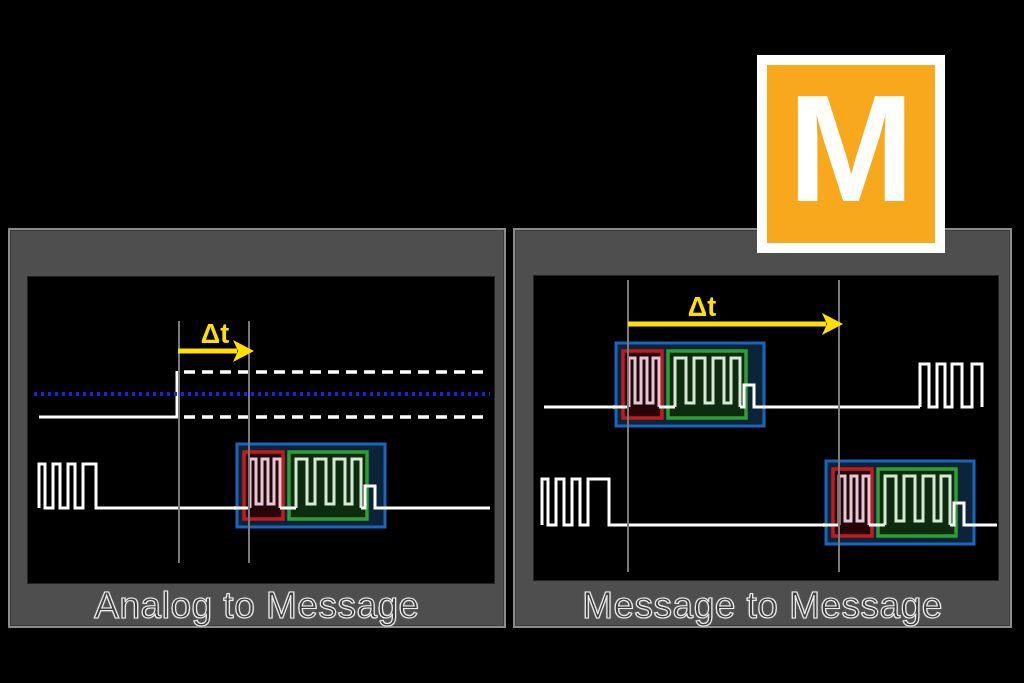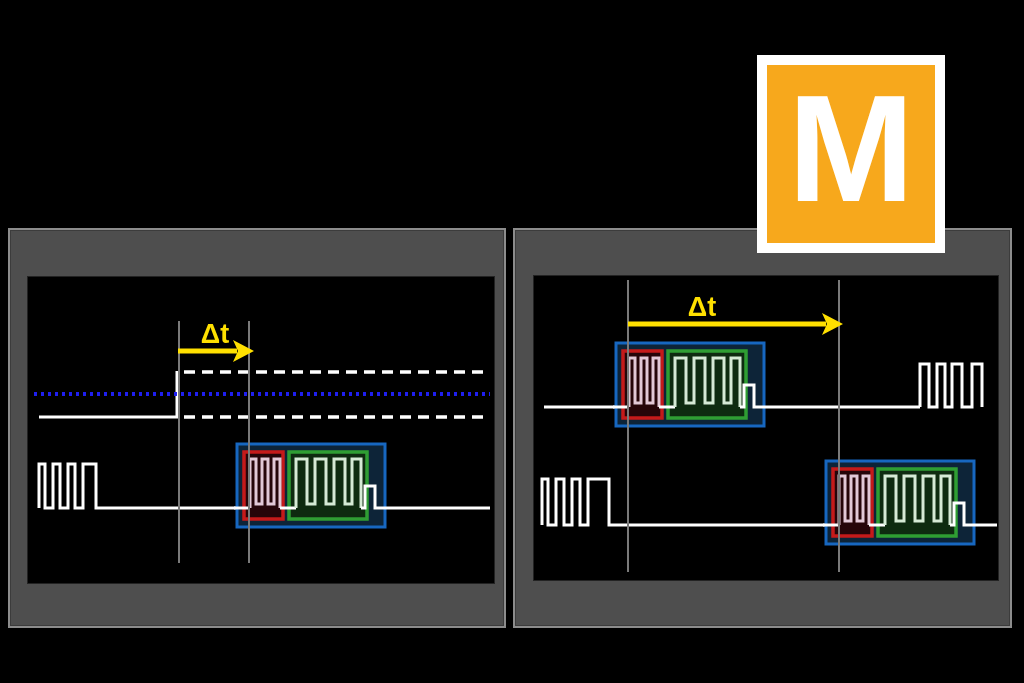--- a/index.html
+++ b/index.html
@@ -84,20 +84,21 @@
         <line class="cursor" x1="151" y1="44" x2="151" y2="286"></line>
         <line class="cursor" x1="221" y1="44" x2="221" y2="286"></line>
 
         <g>
           <line class="arrow-line" x1="150" y1="74" x2="209" y2="74"></line>
           <path class="arrow-head" d="M226,74 L205,63 L210,74 L205,85 Z"></path>
         </g>
         <text class="delta-text" x="187" y="66">Δt</text>
       </svg>
     </div>
+    <div class="panel-label">Analog to Message</div>
   </div>
 
   <div class="panel panel-right">
     <div class="plot">
       <svg viewBox="0 0 464 304">
 
         <line class="trace" x1="10" y1="131" x2="84" y2="131"></line>
         <g>
           <use href="#msg-glyph" x="82" y="67"></use>
         </g>
@@ -113,20 +114,21 @@
         <line class="cursor" x1="94" y1="4" x2="94" y2="296"></line>
         <line class="cursor" x1="305" y1="4" x2="305" y2="296"></line>
 
         <g>
           <line class="arrow-line" x1="94" y1="48" x2="292" y2="48"></line>
           <path class="arrow-head" d="M309,48 L288,37 L293,48 L288,59 Z"></path>
         </g>
         <text class="delta-text" x="168" y="40">Δt</text>
       </svg>
     </div>
+    <div class="panel-label">Message to Message</div>
   </div>
 
   <div class="logo">
     <div class="logo-inner">
       <span class="logo-letter">M</span>
     </div>
   </div>
 
 </div>
 

